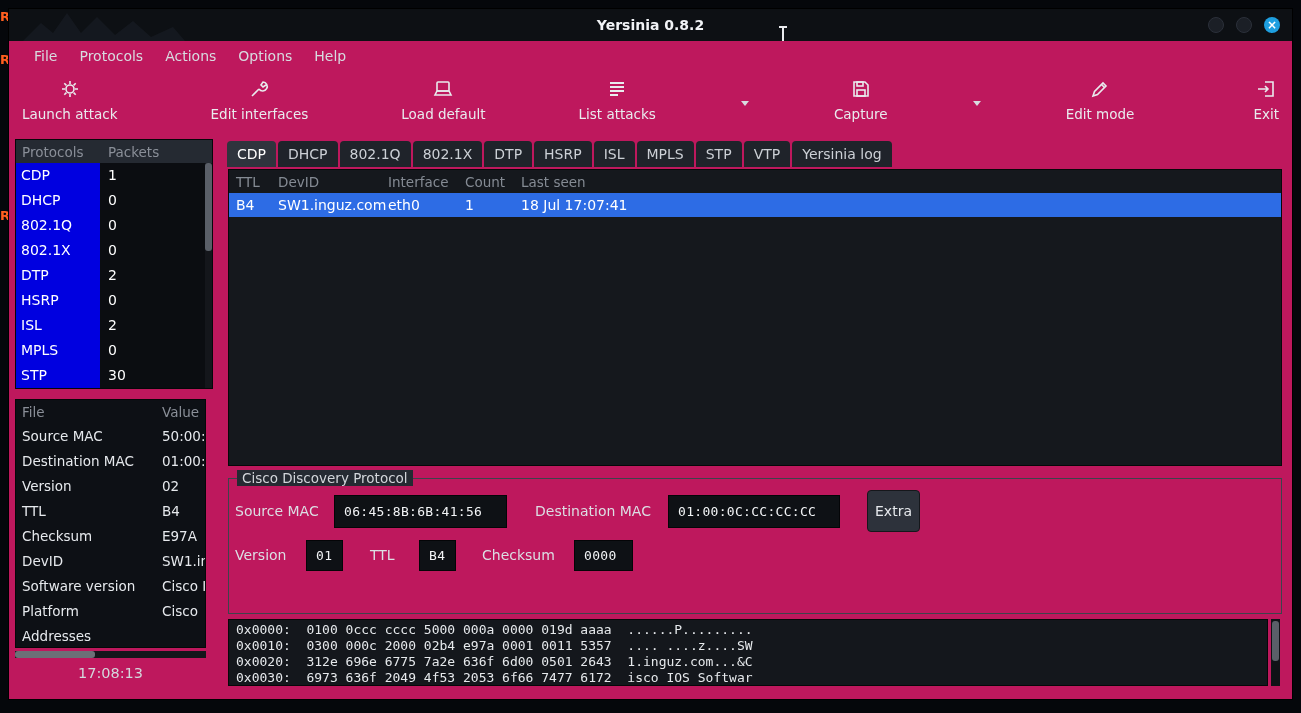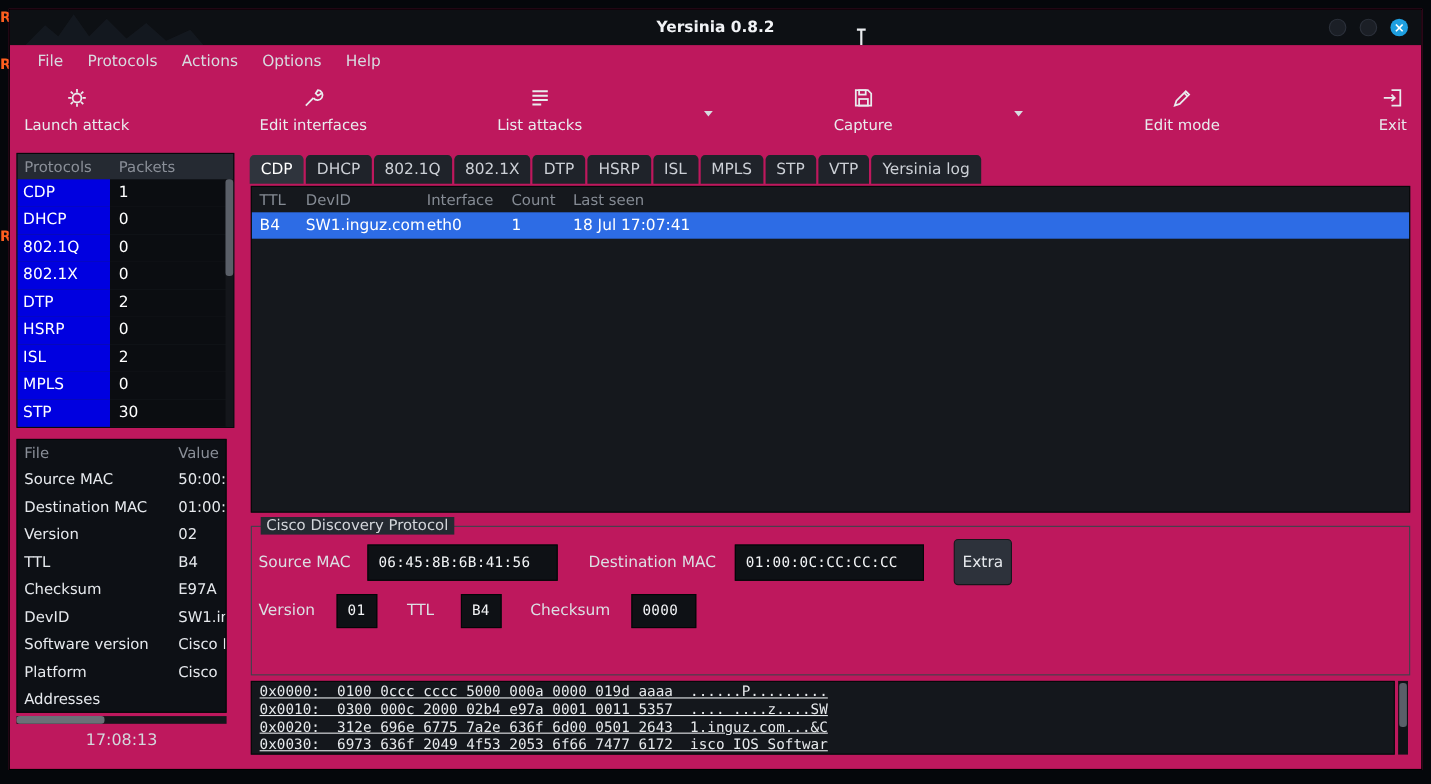--- a/index.html
+++ b/index.html
@@ -125,21 +125,21 @@
     background:#2d323b; border:1px solid #15171b; border-radius:4px;
     color:#e6e9ed; font-size:14px; font-family:inherit;
   }
   
   .hex-panel {
     position:absolute; left:219px; top:610px; width:1040px; height:67px;
     background:#14171c; border:1px solid #070809; overflow:hidden; padding:2px 7px;
   }
   .hex-line {
     font-family:"DejaVu Sans Mono","Liberation Mono",monospace;
-    font-size:13px; line-height:16px; color:#e6e9ec; white-space:pre;text-decoration:underline;
+    font-size:13px; line-height:16px; color:#e6e9ec; white-space:pre;
   }
   .hex-vscroll { position:absolute; left:1262px; top:610px; width:9px; height:67px; background:#101216; }
   .hex-vthumb { margin:2px 1px; width:7px; height:40px; background:#5a5f68; border-radius:3px; }
   svg.icon { display:block; }
 </style>
 </head>
 <body>
 
 <div class="desktop">
 
@@ -188,20 +188,29 @@
         <span class="tool-icon">
           <svg class="icon" width="22" height="22" viewBox="0 0 22 22" fill="none" stroke="#e9ebee" stroke-width="1.6">
             <path d="M4 18 L11 11"></path>
             <path d="M11 11 A4.5 4.5 0 1 0 15 4 L13 7 L15 9 L18 7"></path>
           </svg>
         </span>
         <span>Edit interfaces</span>
       </div>
       <div class="tool-item">
         <span class="tool-icon">
+          <svg class="icon" width="22" height="22" viewBox="0 0 22 22" fill="none" stroke="#e9ebee" stroke-width="1.6">
+            <rect x="5" y="4" width="12" height="9" rx="1"></rect>
+            <path d="M3 17 H19 L17 13 H5 Z"></path>
+          </svg>
+        </span>
+        <span>Load default</span>
+      </div>
+      <div class="tool-item">
+        <span class="tool-icon">
           <svg class="icon" width="22" height="22" viewBox="0 0 22 22" fill="none" stroke="#e9ebee" stroke-width="1.8">
             <path d="M4 5 H18 M4 9 H18 M4 13 H18 M4 17 H12"></path>
           </svg>
         </span>
         <span>List attacks</span>
       </div>
       <div class="tool-arrow">
         <span class="tri"></span>
       </div>
       <div class="tool-item">

